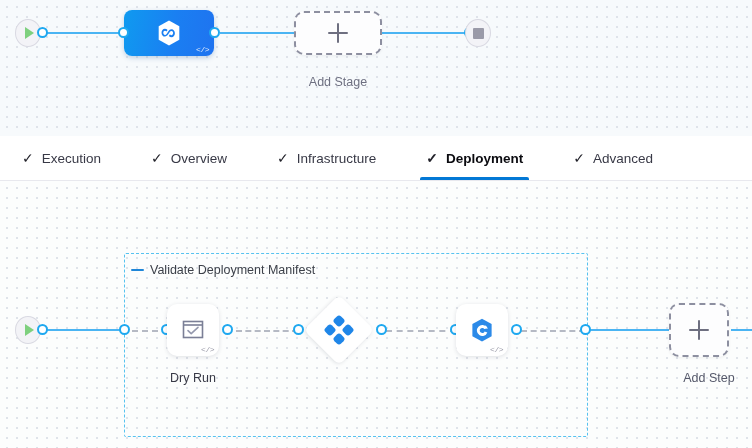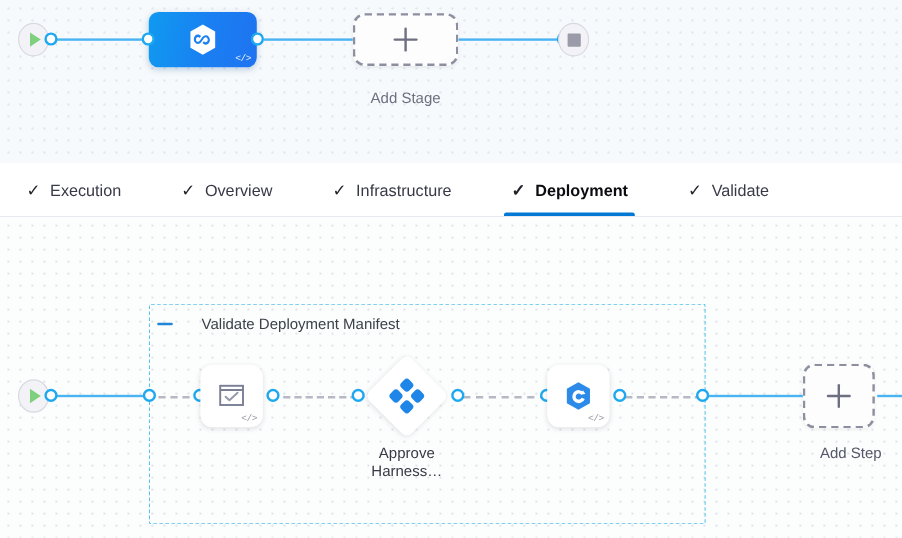--- a/index.html
+++ b/index.html
@@ -118,21 +118,21 @@
     position:absolute;display:flex;align-items:center;justify-content:center;
   }
 
   
   .group-box{
     position:absolute;
     border:1.5px dashed #56c2f0;border-radius:2px;
     background:transparent;box-sizing:border-box;
   }
   .group-label{
-    position:absolute;display:flex;align-items:center;gap:24px;
+    position:absolute;display:flex;align-items:center;gap:6px;
     font-size:12.5px;color:#3c4049;white-space:nowrap;
   }
   .collapse-dash{
     display:inline-block;width:13px;height:2px;background:#1f86d8;border-radius:1px;
   }
 </style>
 </head>
 <body>
 
 <div class="app">
@@ -181,21 +181,21 @@
     <div class="tab">
       <span class="chk">✓</span>
       <span>Infrastructure</span>
     </div>
     <div class="tab active">
       <span class="chk">✓</span>
       <span>Deployment</span>
     </div>
     <div class="tab">
       <span class="chk">✓</span>
-      <span>Validate</span>
+      <span>Advanced</span>
     </div>
   </div>
 
   <div class="canvas" id="exec-canvas">
 
     <div class="group-box" style="left:124px;top:72px;width:464px;height:184px;"></div>
     <div class="group-label" style="left:131px;top:82px;">
       <span class="collapse-dash"></span>
       <span>Validate Deployment Manifest</span>
     </div>
@@ -223,34 +223,33 @@
     <div class="port" style="left:580px;top:143px;"></div>
 
     <div class="step-node" style="left:167px;top:123px;">
       <svg width="26" height="26" viewBox="0 0 26 26">
         <rect x="3.5" y="4.5" width="19" height="16" fill="#ffffff" stroke="#7b7f96" stroke-width="1.6"></rect>
         <line x1="3.5" y1="8" x2="22.5" y2="8" stroke="#7b7f96" stroke-width="1.6"></line>
         <path d="M8 13.6 L11.2 16.6 L18 10.3" fill="none" stroke="#9498ad" stroke-width="1.6" stroke-linecap="round" stroke-linejoin="round"></path>
       </svg>
       <span class="code-badge dark">&lt;/&gt;</span>
     </div>
+    <div class="node-label" style="left:143px;top:190px;width:100px;">Dry Run</div>
 
     <div class="diamond-node" style="left:314px;top:124px;"></div>
     <div class="diamond-icon" style="left:323px;top:133px;width:32px;height:32px;">
       <svg width="30" height="30" viewBox="0 0 32 32">
         <g fill="#1f86e8" transform="rotate(45 16 16)">
           <rect x="4.2" y="4.2" width="10" height="10" rx="3.2"></rect>
           <rect x="17.8" y="4.2" width="10" height="10" rx="3.2"></rect>
           <rect x="4.2" y="17.8" width="10" height="10" rx="3.2"></rect>
           <rect x="17.8" y="17.8" width="10" height="10" rx="3.2"></rect>
         </g>
       </svg>
     </div>
-    <div class="node-label" style="left:289px;top:190px;width:100px;">Approve
-Harness…</div>
 
     <div class="step-node" style="left:456px;top:123px;">
       <svg width="28" height="28" viewBox="0 0 32 32">
         <path d="M16 3 L27 9 L27 23 L16 29 L5 23 L5 9 Z" fill="#2c8ae8"></path>
         <path d="M21.5 13.2a6.2 6.2 0 1 0 .6 5.6l-3.1-1.2a2.9 2.9 0 1 1-.3-2.7z" fill="#ffffff"></path>
         <path d="M20.2 10.6 l2.6 3.6 -4.4 .4 z" fill="#ffffff"></path>
       </svg>
       <span class="code-badge dark">&lt;/&gt;</span>
     </div>
 

